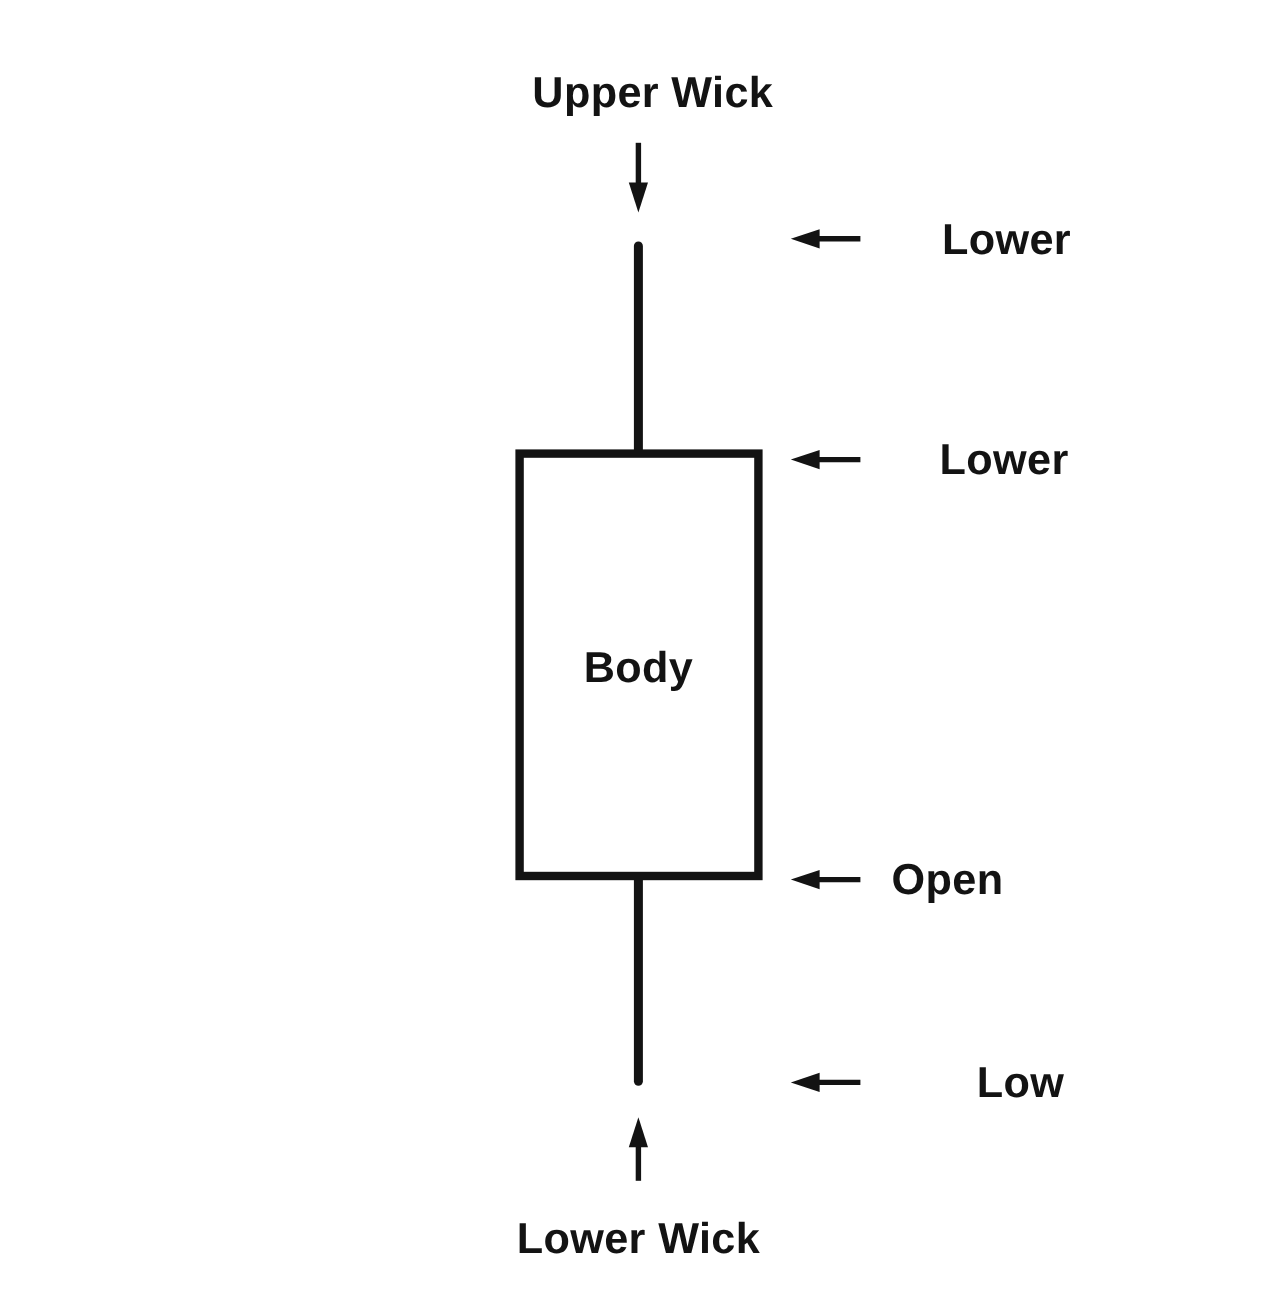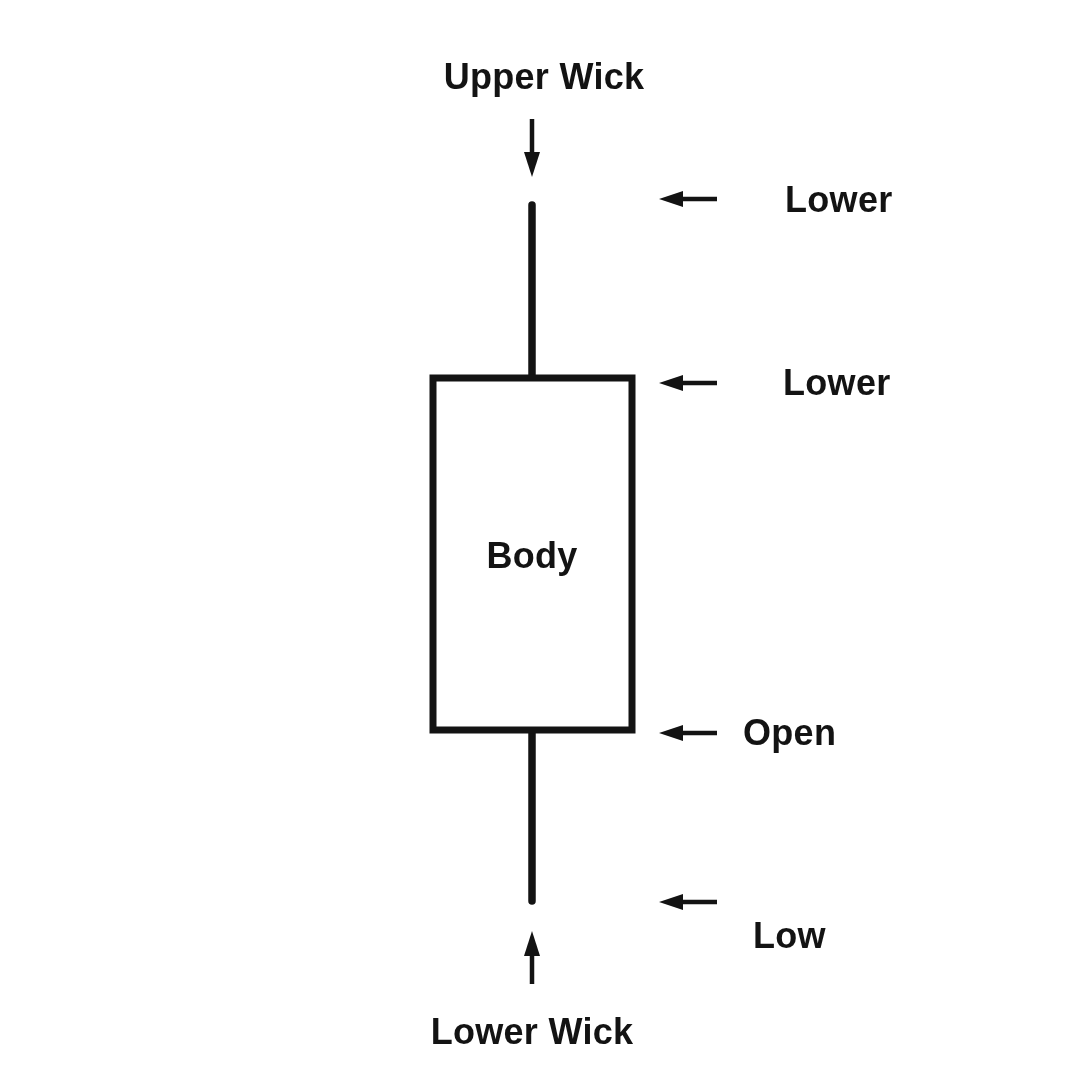--- a/index.html
+++ b/index.html
@@ -78,16 +78,16 @@
   <div class="label center" style="left:544px; top:77px;">Upper Wick</div>
 
   <div class="label vcenter" style="left:785px; top:200px;">Lower</div>
 
   <div class="label vcenter" style="left:783px; top:383px;">Lower</div>
 
   <div class="label center" style="left:532px; top:556px;text-align:right;">Body</div>
 
   <div class="label vcenter" style="left:743px; top:733px;">Open</div>
 
-  <div class="label vcenter" style="left:753px; top:902px;margin-top:34px;">Low</div>
+  <div class="label vcenter" style="left:814px; top:902px;">Low</div>
 
   <div class="label center" style="left:532px; top:1032px;">Lower Wick</div>
 </div>
 
 </body></html>

